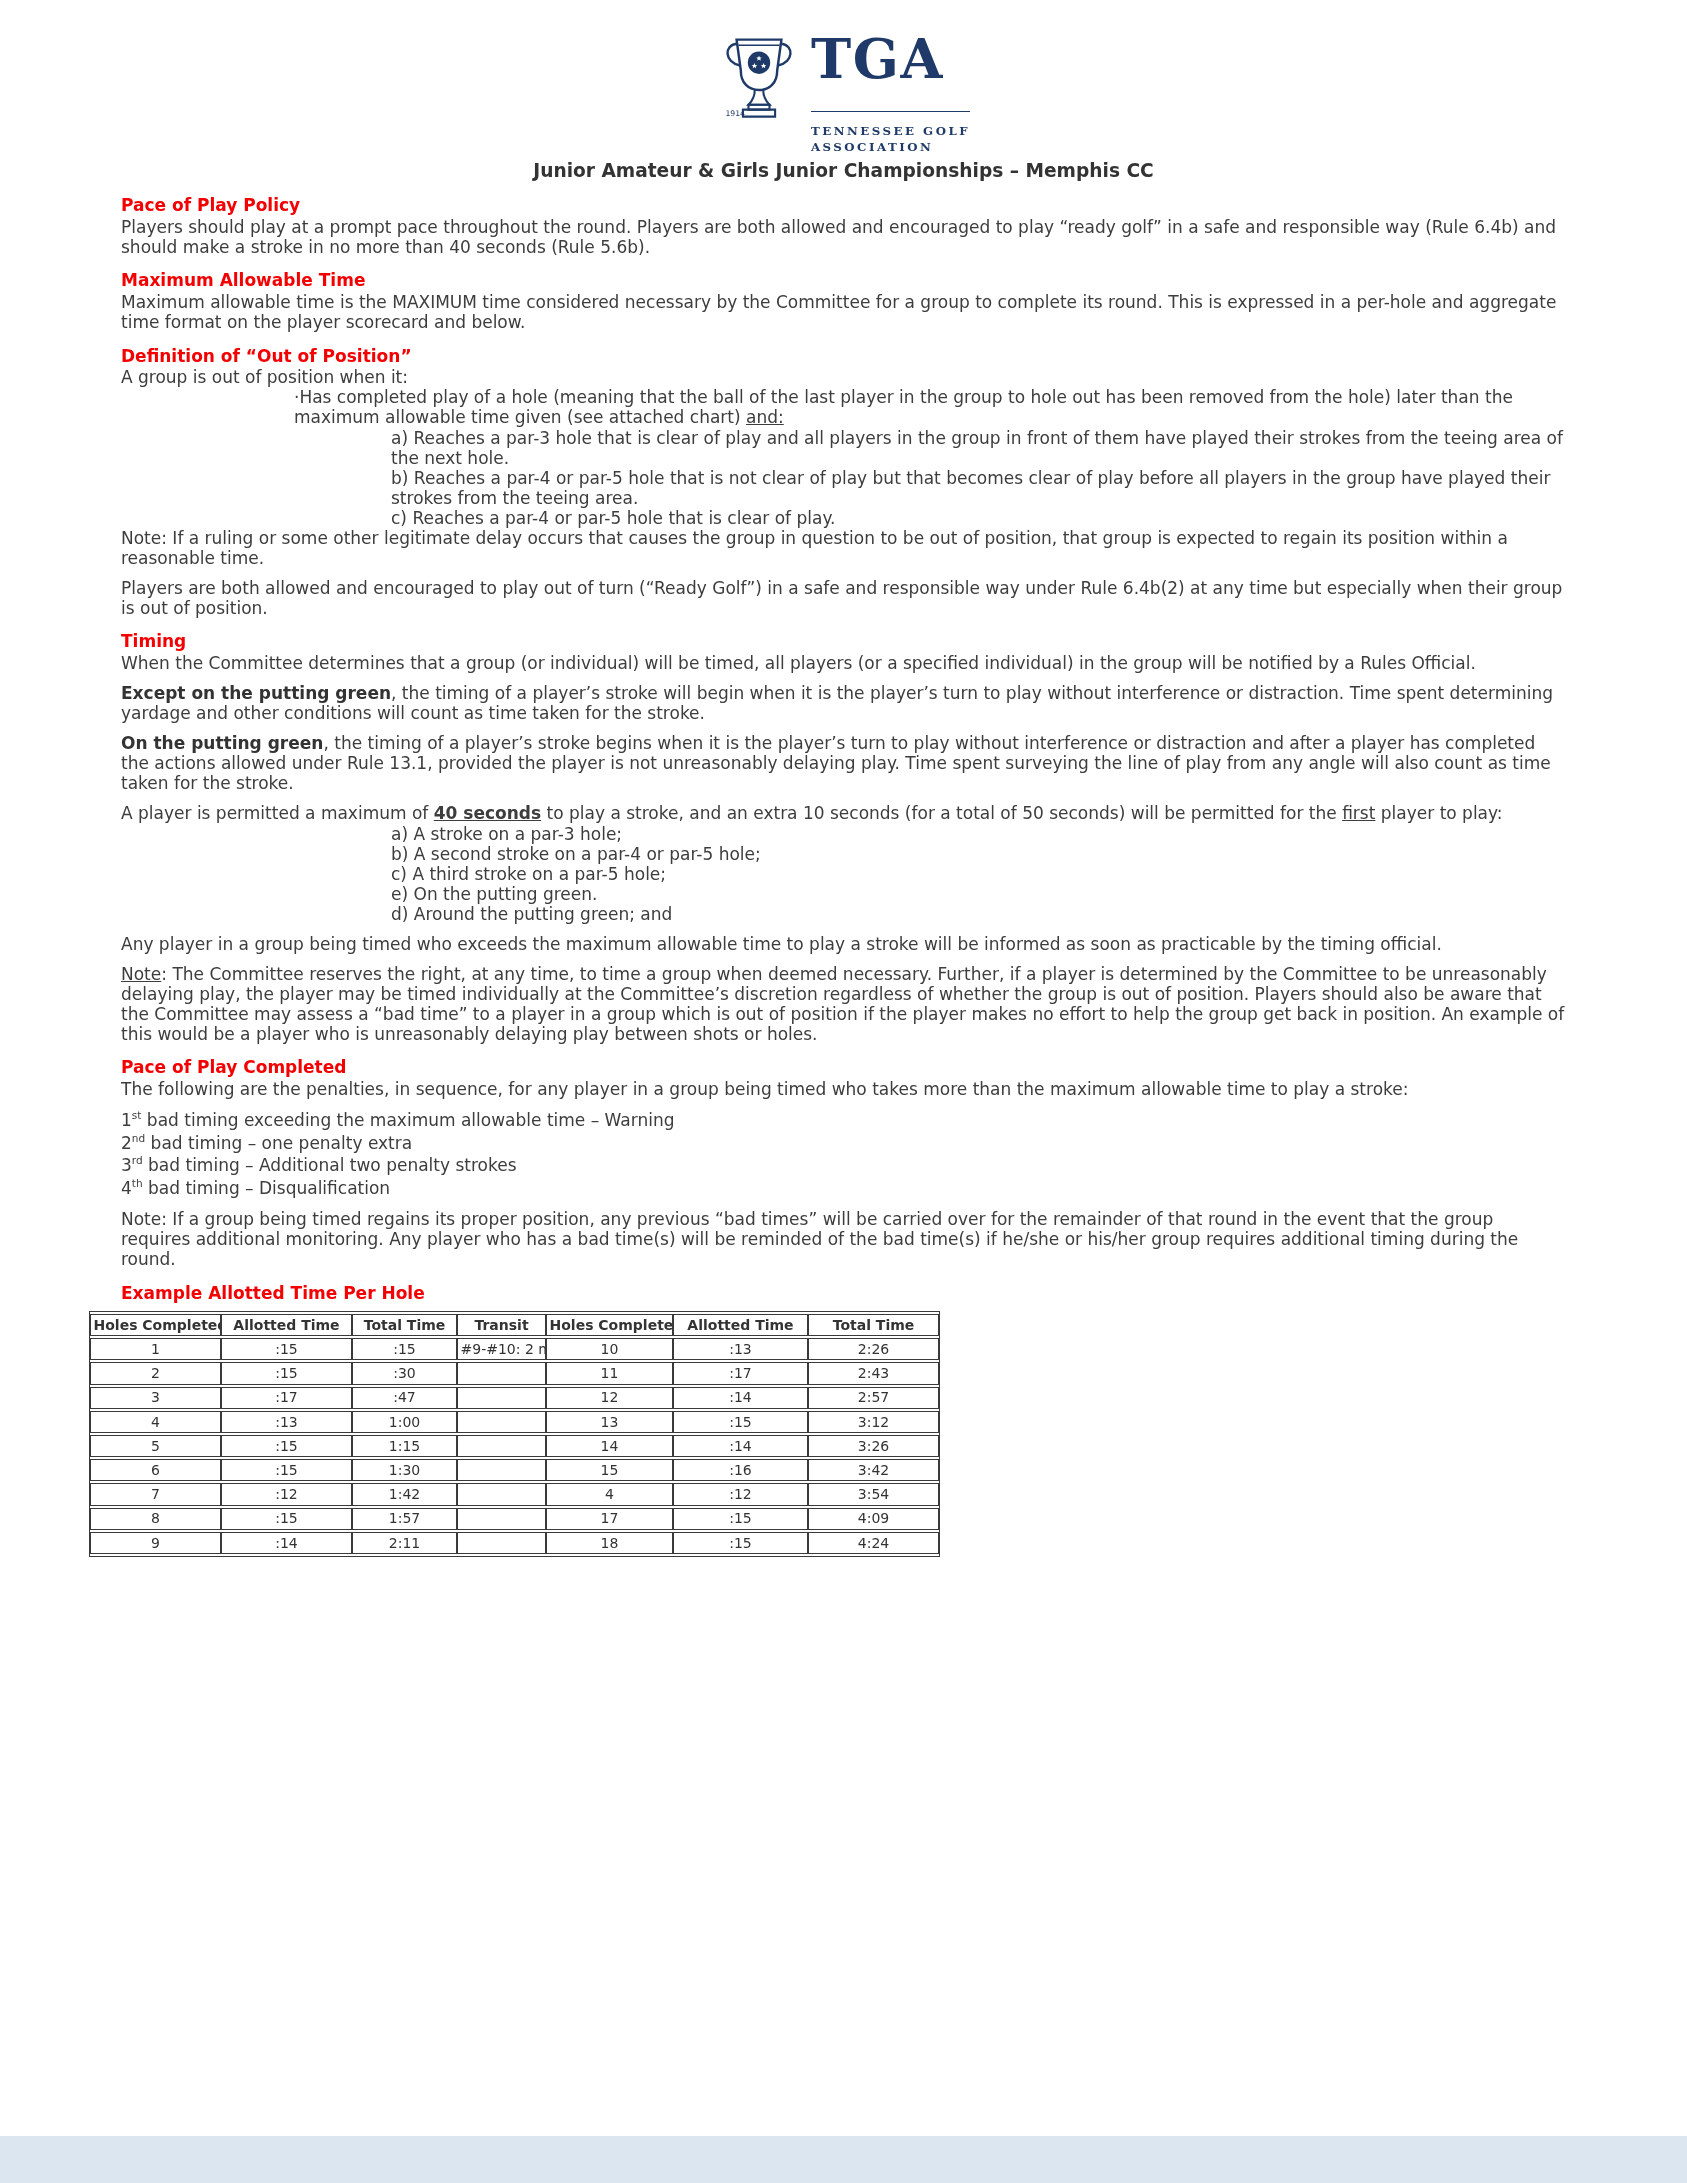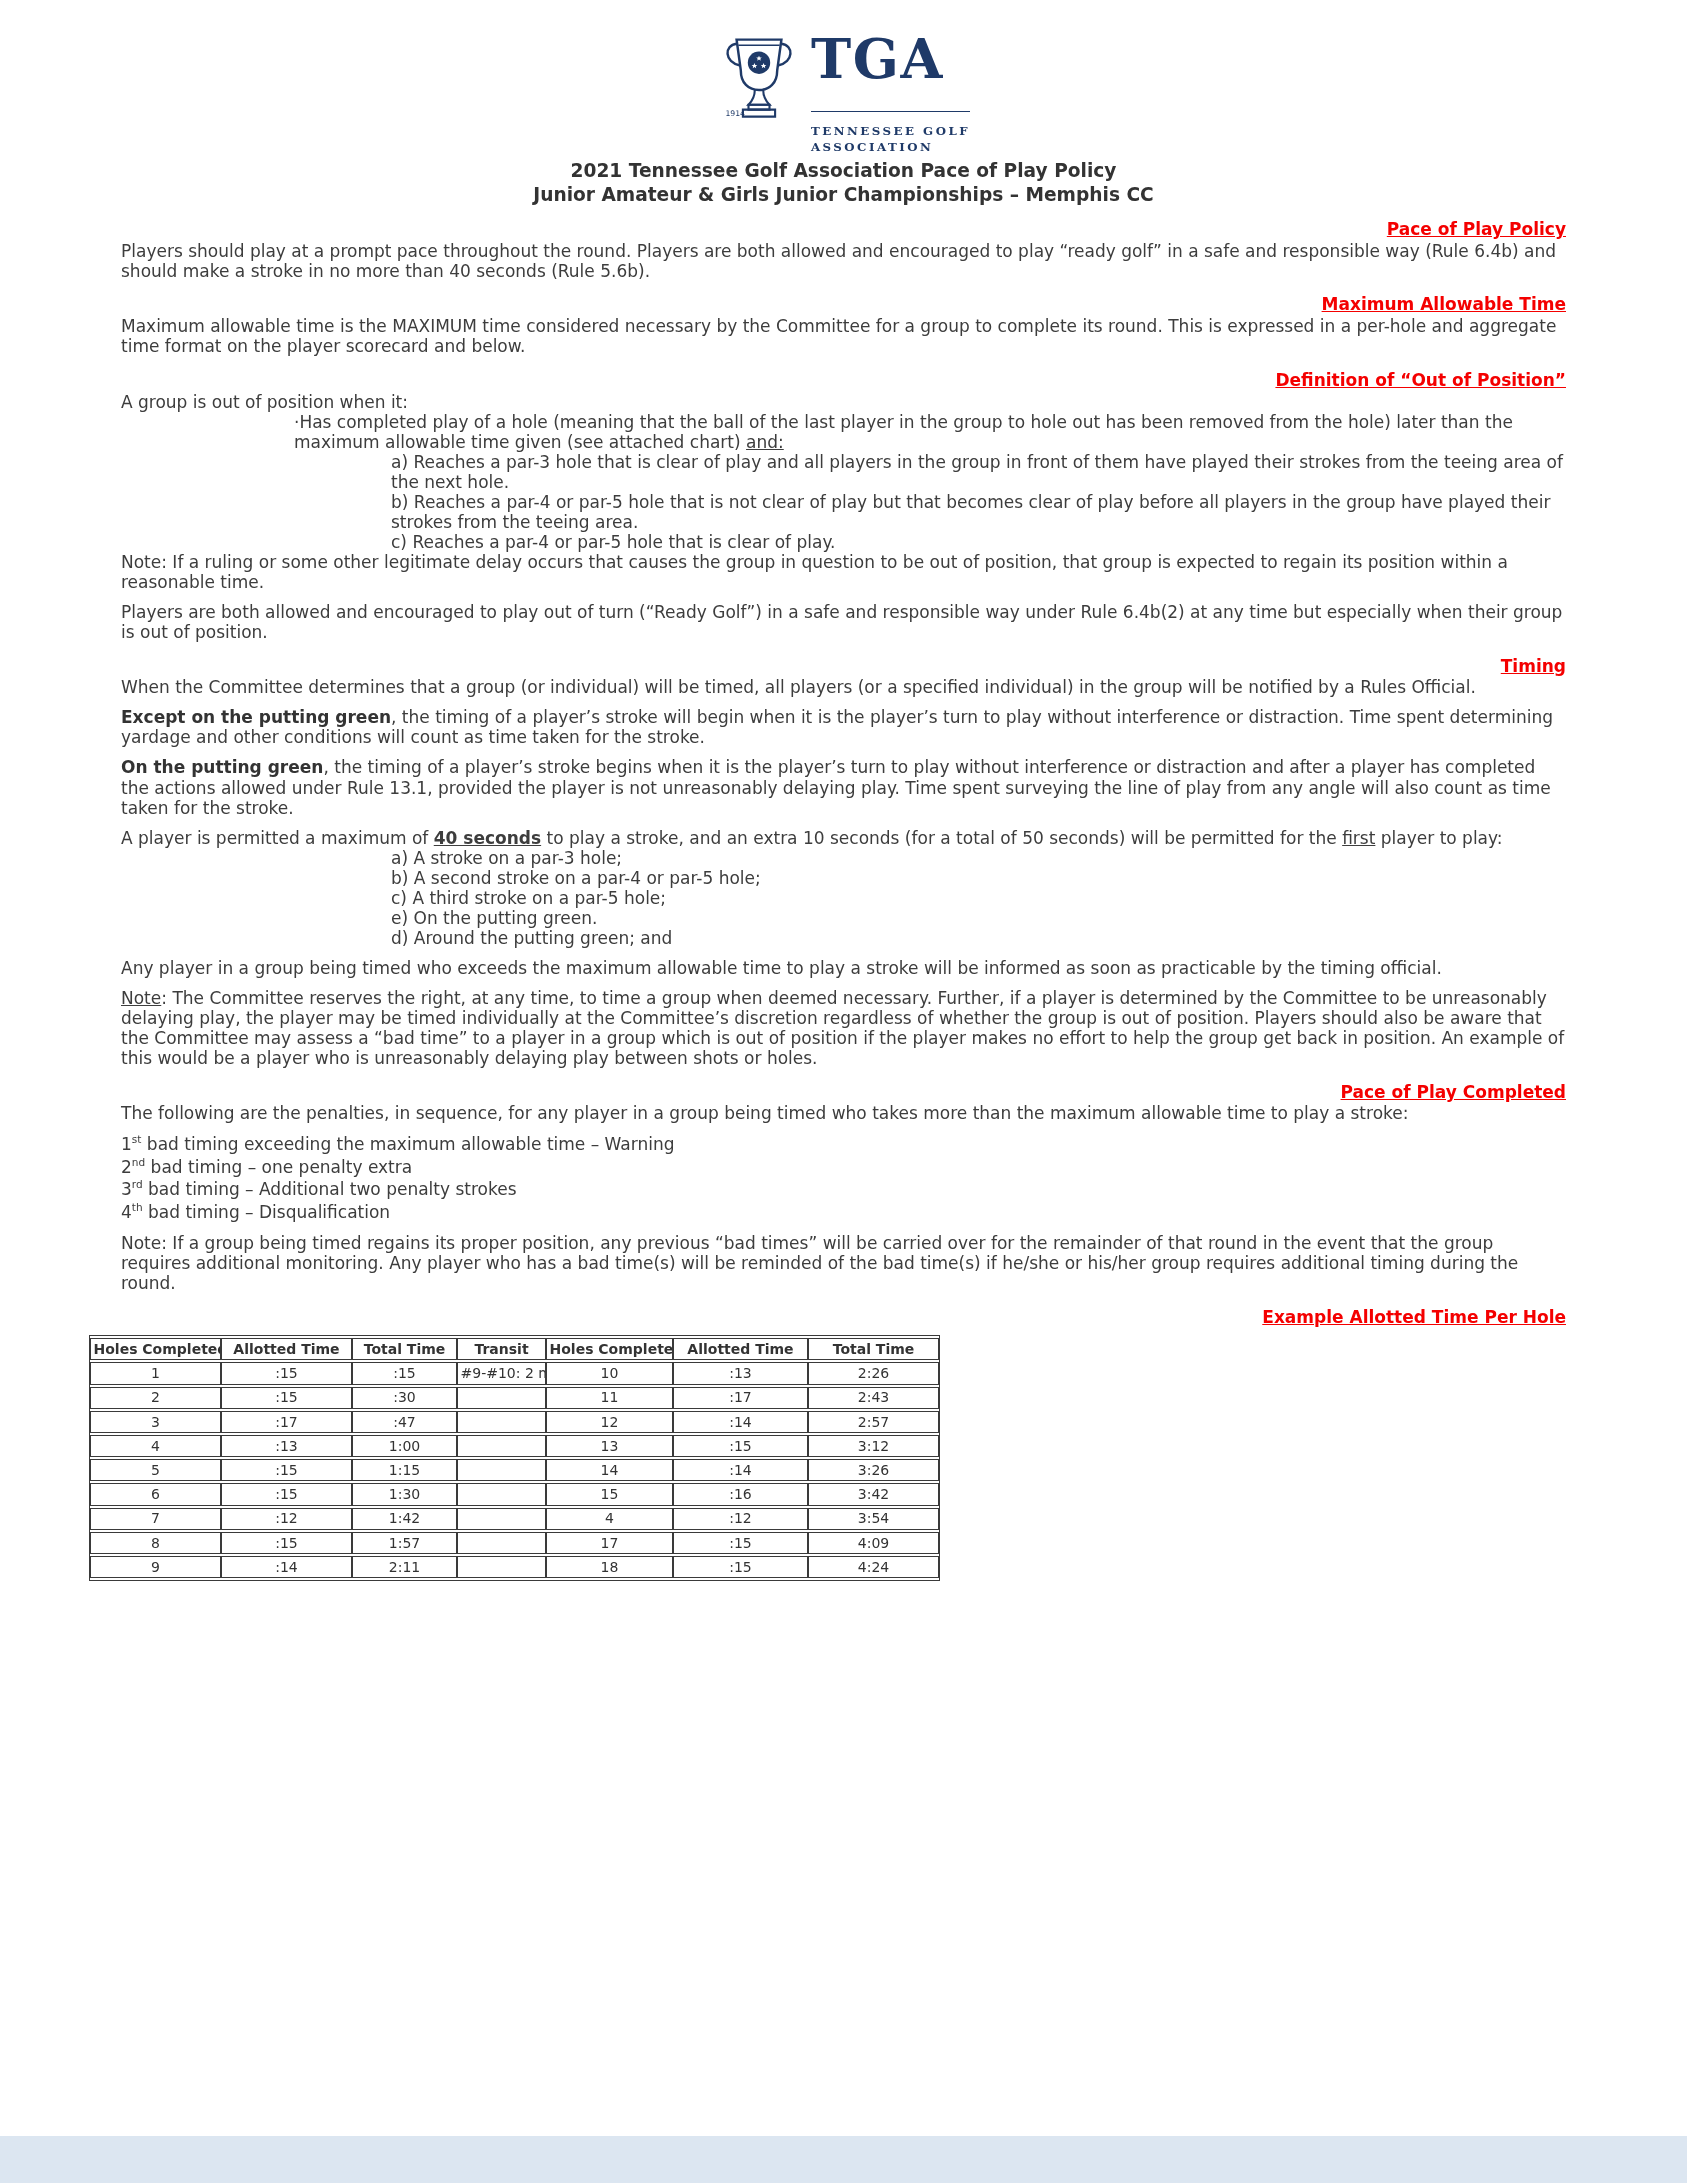--- a/index.html
+++ b/index.html
@@ -46,22 +46,21 @@
   .title {
     text-align: center;
     font-weight: bold;
     font-size: 18.6px;
     color: #333333;
     line-height: 1.3;
   }
   .h {
     color: #f40000;
     font-weight: bold;
-    text-decoration: underline;
-    text-align: right;
+    text-align: left;
     font-size: 17px;
     margin: 13.5px 0 1.7px 0;
   }
   .h.first { margin-top: 11.8px; }
 
   
   p { margin: 0; }
   .mt { margin-top: 10px; }
   .indent1 { padding-left: 173px; }
   .indent2 { padding-left: 270px; }
@@ -132,21 +131,20 @@
     </svg>
     <div class="wordmark">
       <div class="acronym">TGA</div>
       <div class="org-block">
         <div class="org">TENNESSEE GOLF</div>
         <div class="org">ASSOCIATION</div>
       </div>
     </div>
   </div>
 
-  <div class="title">2021 Tennessee Golf Association Pace of Play Policy</div>
   <div class="title">Junior Amateur &amp; Girls Junior Championships – Memphis CC</div>
 
   <div class="content">
 
     <section>
       <div class="h first">Pace of Play Policy</div>
       <p>Players should play at a prompt pace throughout the round.  Players are both allowed and encouraged to play “ready golf” in a safe and responsible way (Rule 6.4b) and should make a stroke in no more than 40 seconds (Rule 5.6b).</p>
     </section>
 
     <section>

